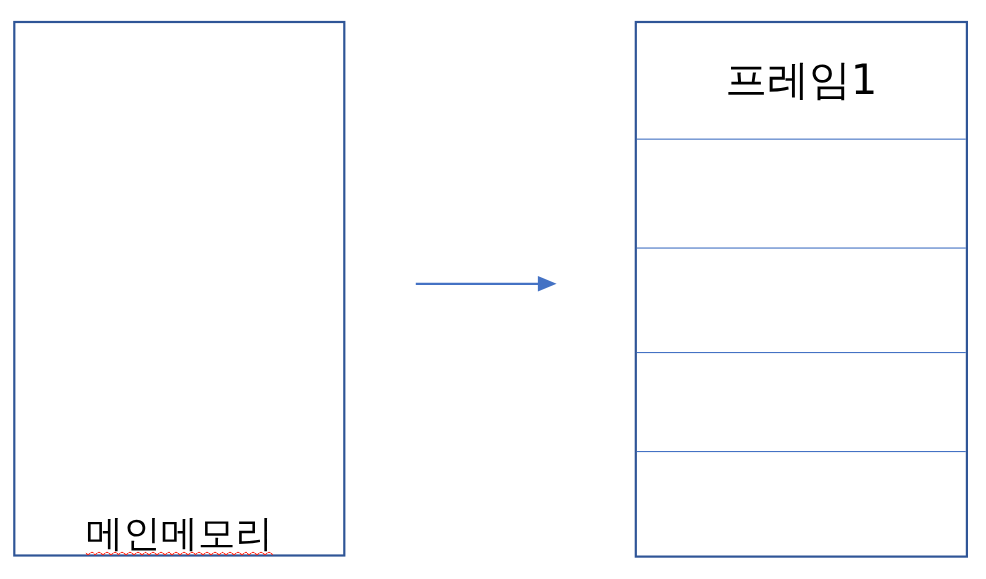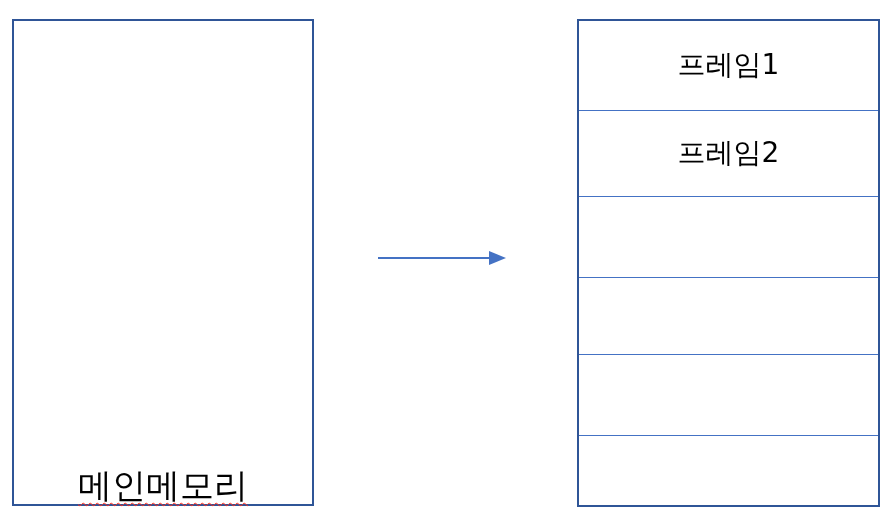--- a/index.html
+++ b/index.html
@@ -76,21 +76,21 @@
   }
   .frame-row:last-child { border-bottom: none; }
   
   .frame-row:nth-child(1) { flex: 91 0 0; }
   .frame-row:nth-child(2) { flex: 86 0 0; }
   .frame-row:nth-child(3) { flex: 82 0 0; }
   .frame-row:nth-child(4) { flex: 77 0 0; }
   .frame-row:nth-child(5) { flex: 82 0 0; }
   .frame-row:nth-child(6) { flex: 70 0 0; }
   .frame-label {
-    font-size: 28px;
+    font-size: 38px;
     color: #000000;
     line-height: 1.1;
   }
 </style>
 </head>
 <body>
 
 <div class="canvas">
 
   <div class="memory-box">
@@ -100,23 +100,20 @@
   <svg class="arrow-svg" viewBox="0 0 130 18" xmlns="http://www.w3.org/2000/svg">
     <line x1="1" y1="9" x2="113" y2="9" stroke="#4472C4" stroke-width="2"></line>
     <polygon points="112,2 129,9 112,16" fill="#4472C4"></polygon>
   </svg>
 
   <div class="frame-table">
     <div class="frame-row">
       <span class="frame-label">프레임1</span>
     </div>
     <div class="frame-row">
-      <span class="frame-label">프레임2</span>
-    </div>
-    <div class="frame-row">
       <span class="frame-label"></span>
     </div>
     <div class="frame-row">
       <span class="frame-label"></span>
     </div>
     <div class="frame-row">
       <span class="frame-label"></span>
     </div>
     <div class="frame-row">
       <span class="frame-label"></span>

